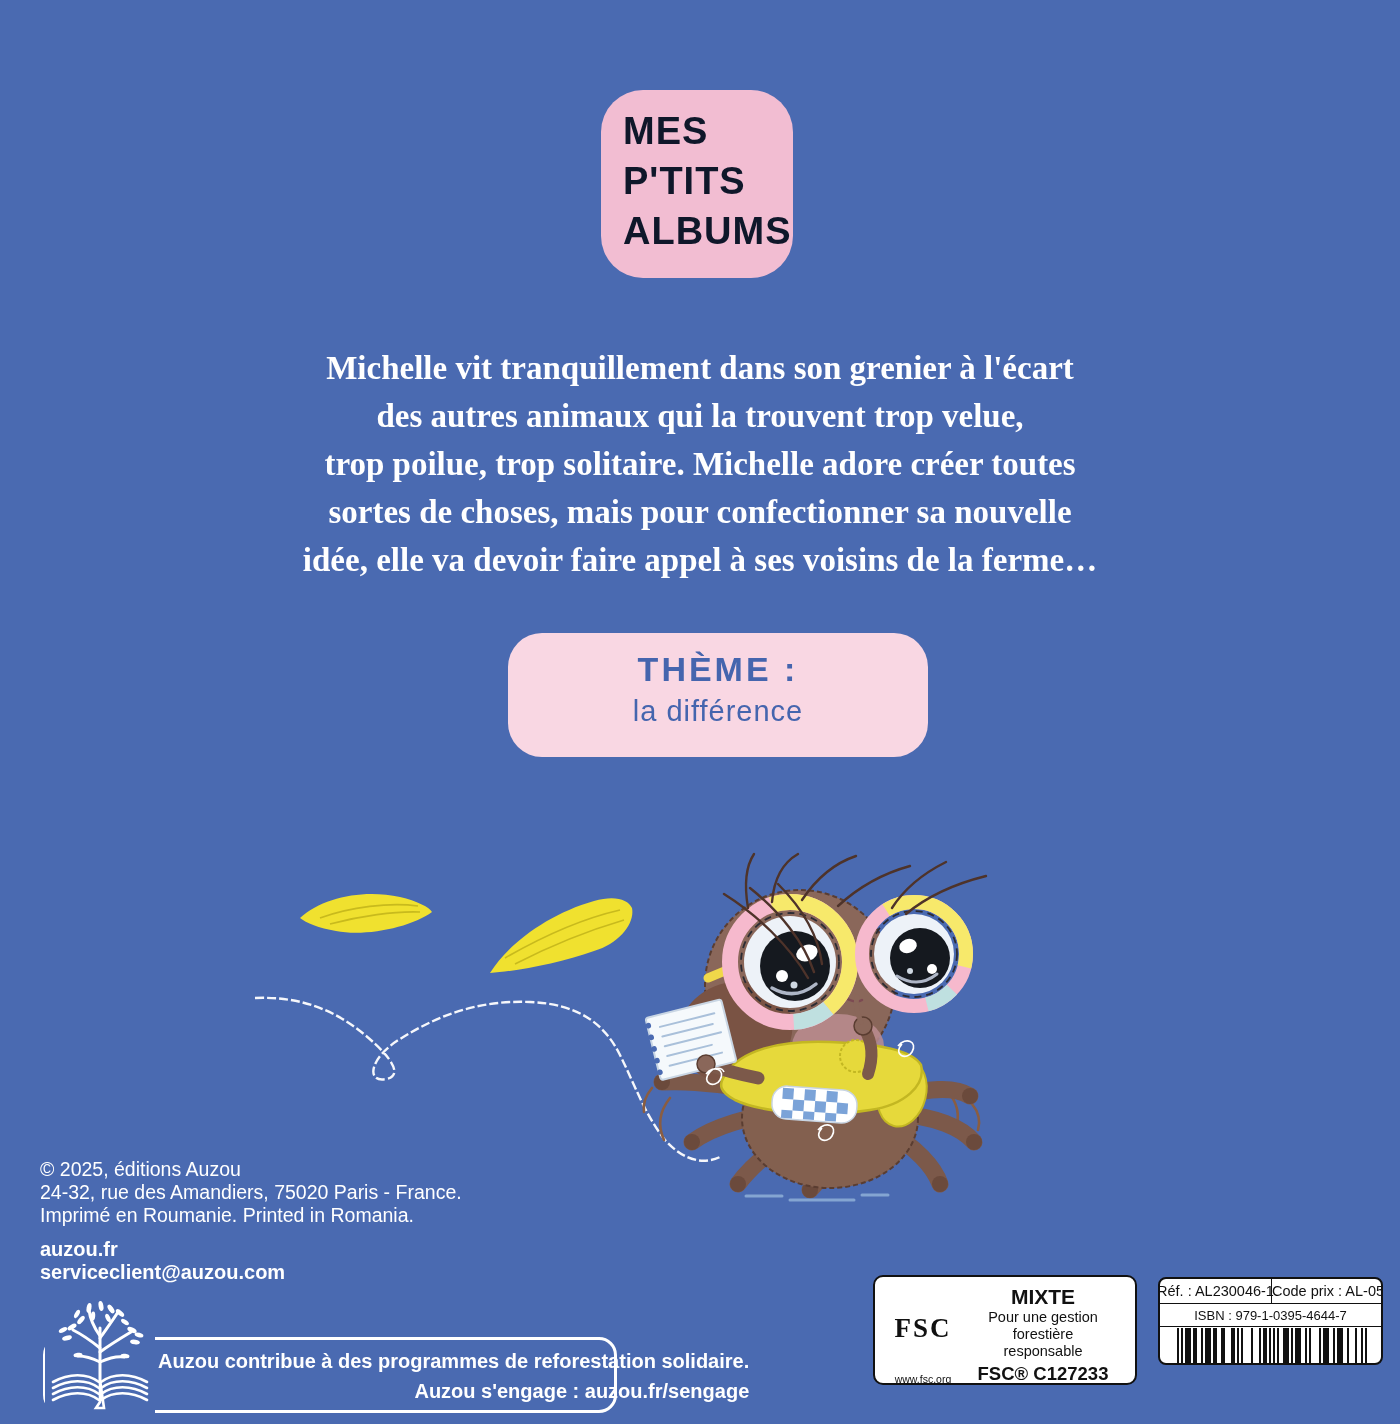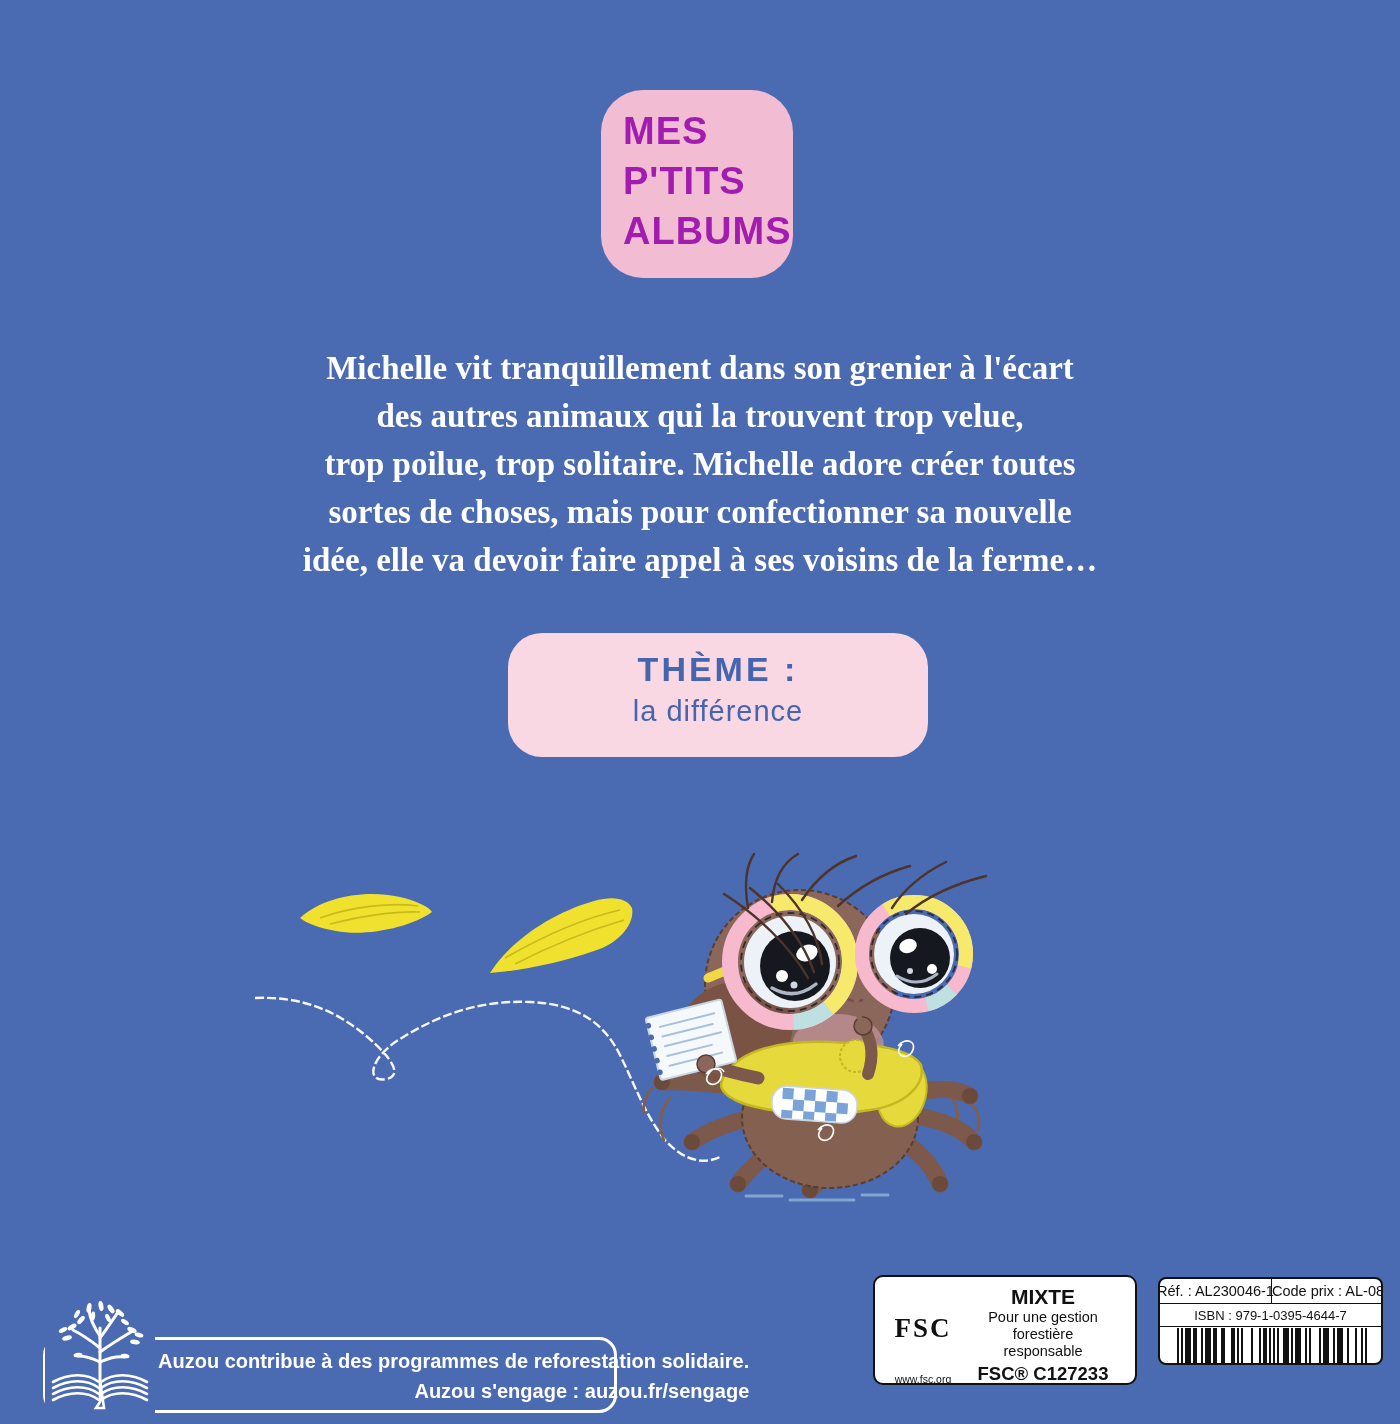--- a/index.html
+++ b/index.html
@@ -6,21 +6,21 @@
     --background:#4a6ab1; --badge-pink:#f2bdd2; --panel-pink:#f9d7e3;
     --accent-blue:#4565ae; --petal-yellow:#f0e12f; --text-white:#ffffff;
   }
   *{margin:0;padding:0;box-sizing:border-box;}
   body{background:#333;font-family:"Liberation Sans",sans-serif;}
   .page{position:relative;width:1400px;height:1424px;margin:0 auto;overflow:hidden;
         background:var(--background);}
   
   .badge{position:absolute;left:601px;top:90px;width:192px;height:188px;
          background:var(--badge-pink);border-radius:42px;padding:16px 0 0 22px;}
-  .badge .bline{display:block;color:#a21caf;font-weight:bold;font-size:38px;line-height:50px;
+  .badge .bline{display:block;color:#0f172a;font-weight:bold;font-size:38px;line-height:50px;
          letter-spacing:1px;font-family:"Liberation Sans",sans-serif;}
   
   .blurb{position:absolute;left:50%;transform:translateX(-50%);top:344px;width:1020px;
          text-align:center;color:#fff;font-family:"Liberation Serif",serif;
          font-weight:600;font-size:33px;line-height:48px;}
   .blurb span{display:block;}
   
   .theme-panel{position:absolute;left:508px;top:633px;width:420px;height:124px;
          background:var(--panel-pink);border-radius:34px;text-align:center;padding-top:17px;}
   .theme-label{color:var(--accent-blue);font-weight:bold;font-size:34px;letter-spacing:3px;}
@@ -227,20 +227,28 @@
       <path d="M668,280 c8,-10 20,-4 14,6 c-5,9 -20,3 -10,-8"></path>
     </g>
 
     <g stroke="#8fb0d8" stroke-width="3" stroke-linecap="round" opacity="0.85">
       <path d="M596,346 h36"></path>
         <path d="M640,350 h64"></path>
         <path d="M712,345 h26"></path>
     </g>
   </svg>
 
+  <div class="imprint">
+    <div>© 2025, éditions Auzou</div>
+    <div>24-32, rue des Amandiers, 75020 Paris - France.</div>
+    <div>Imprimé en Roumanie. Printed in Romania.</div>
+    <div class="gap"></div>
+    <div class="strong">auzou.fr</div>
+    <div class="strong">serviceclient@auzou.com</div>
+  </div>
 
   <div class="reforest-box"></div>
   <svg class="reforest-icon" viewBox="0 0 110 118">
     <rect x="0" y="0" width="110" height="118" fill="#4a6ab1"></rect>
     <g stroke="#ffffff" fill="none" stroke-linecap="round">
 
       <g stroke-width="2.6">
         <path d="M8,82 C24,73 42,73 54,82"></path>
           <path d="M8,88 C24,79 42,79 54,88"></path>
         <path d="M8,94 C24,85 42,85 54,94"></path>
@@ -303,21 +311,21 @@
     <div class="fsc-right">
       <div class="fsc-grade">MIXTE</div>
       <div class="fsc-desc">Pour une gestion forestière responsable</div>
       <div class="fsc-license">FSC® C127233</div>
     </div>
   </div>
 
   <div class="barcode-label">
     <div class="bc-row1">
       <div class="bc-ref">Réf. : AL230046-1</div>
-      <div class="bc-price">Code prix : AL-08</div>
+      <div class="bc-price">Code prix : AL-05</div>
     </div>
     <div class="bc-isbn">ISBN : 979-1-0395-4644-7</div>
     <div class="bc-area">
       <svg class="bc-svg" width="206" height="52" viewBox="0 0 206 52" fill="#111">
           <rect x="8" y="0" width="2" height="46"></rect>
           <rect x="12" y="0" width="2" height="46"></rect>
           <rect x="16" y="0" width="2" height="37"></rect>
           <rect x="18" y="0" width="2" height="37"></rect>
           <rect x="20" y="0" width="2" height="37"></rect>
           <rect x="24" y="0" width="2" height="37"></rect>

